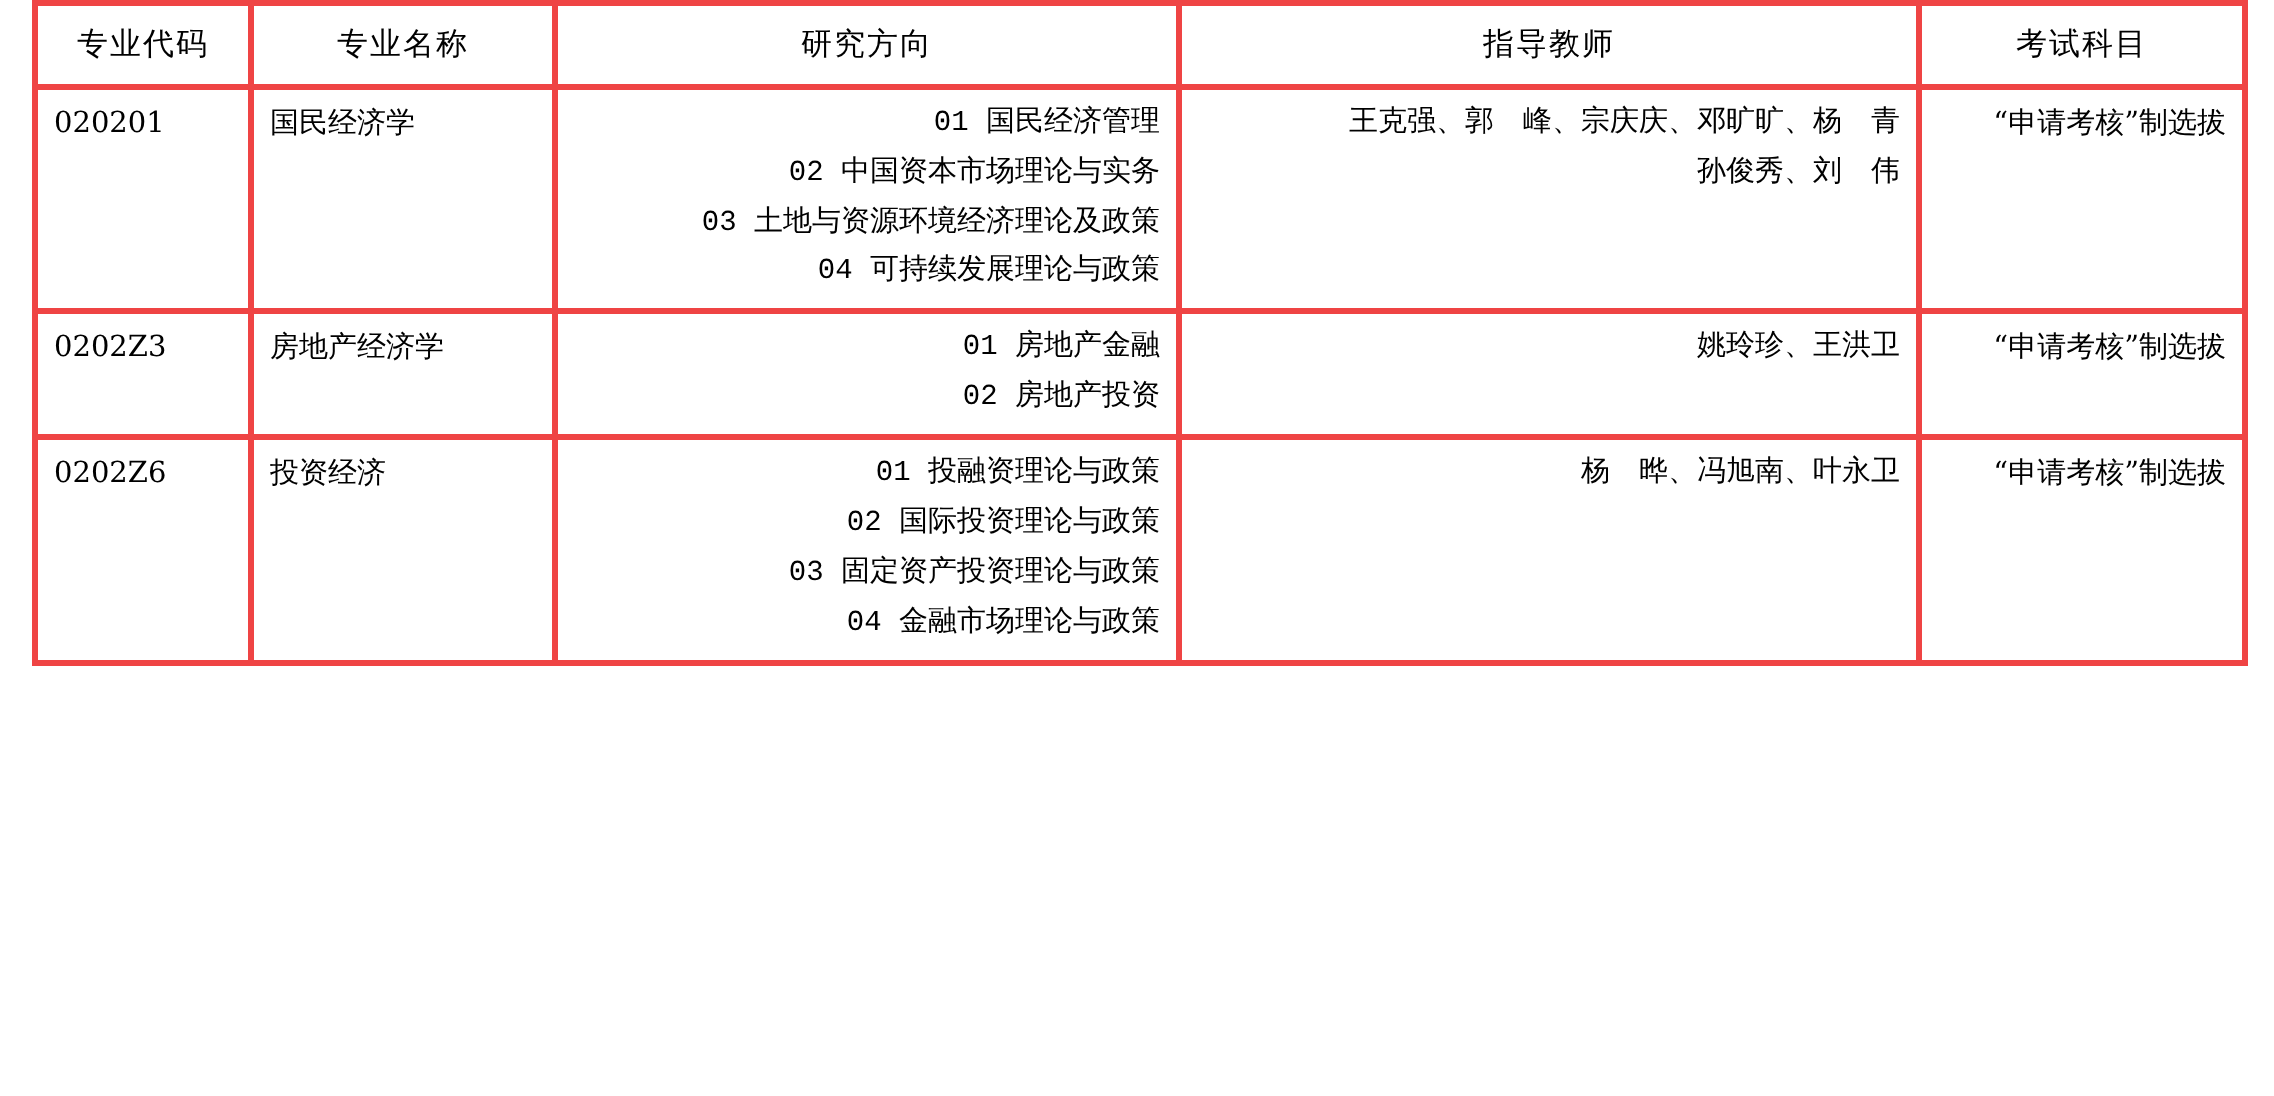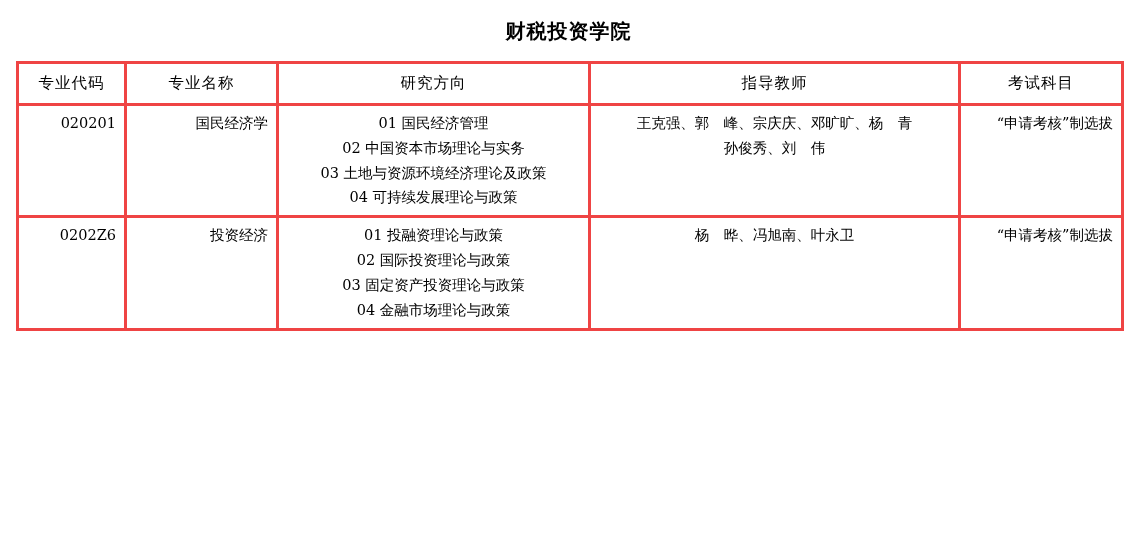--- a/index.html
+++ b/index.html
@@ -50,44 +50,44 @@
     padding: 6px 8px;
     letter-spacing: 1px;
   }
   col.c-code   { width: 108px; }
   col.c-name   { width: 152px; }
   col.c-dir    { width: 312px; }
   col.c-teach  { width: 370px; }
   col.c-exam   { width: 163px; }
 
   td.code, td.name {
-    text-align: right;
+    text-align: left;
     white-space: nowrap;
   }
   td.dir, td.teach {
-    text-align: center;
+    text-align: right;
+    font-family: Liberation Mono, monospace;
   }
   td.exam {
     text-align: right;
     white-space: nowrap;
     font-size: 13.5px;
   }
   .dir-line {
     white-space: nowrap;
   }
   .teach-line {
     white-space: nowrap;
   }
 </style>
 </head>
 <body>
 
 <div class="page">
 
-  <div class="doc-title">财税投资学院</div>
 
   <table class="majors">
     <colgroup>
       <col class="c-code">
       <col class="c-name">
       <col class="c-dir">
       <col class="c-teach">
       <col class="c-exam">
     </colgroup>
     <thead>
@@ -111,20 +111,32 @@
           <div class="dir-line">04 可持续发展理论与政策</div>
         </td>
         <td class="teach">
           <div class="teach-line">王克强、郭　峰、宗庆庆、邓旷旷、杨　青</div>
           <div class="teach-line">孙俊秀、刘　伟</div>
         </td>
         <td class="exam">“申请考核”制选拔</td>
       </tr>
 
 
+      <tr>
+        <td class="code">0202Z3</td>
+        <td class="name">房地产经济学</td>
+        <td class="dir">
+          <div class="dir-line">01 房地产金融</div>
+          <div class="dir-line">02 房地产投资</div>
+        </td>
+        <td class="teach">
+          <div class="teach-line">姚玲珍、王洪卫</div>
+        </td>
+        <td class="exam">“申请考核”制选拔</td>
+      </tr>
 
 
       <tr>
         <td class="code">0202Z6</td>
         <td class="name">投资经济</td>
         <td class="dir">
           <div class="dir-line">01 投融资理论与政策</div>
           <div class="dir-line">02 国际投资理论与政策</div>
           <div class="dir-line">03 固定资产投资理论与政策</div>
           <div class="dir-line">04 金融市场理论与政策</div>

